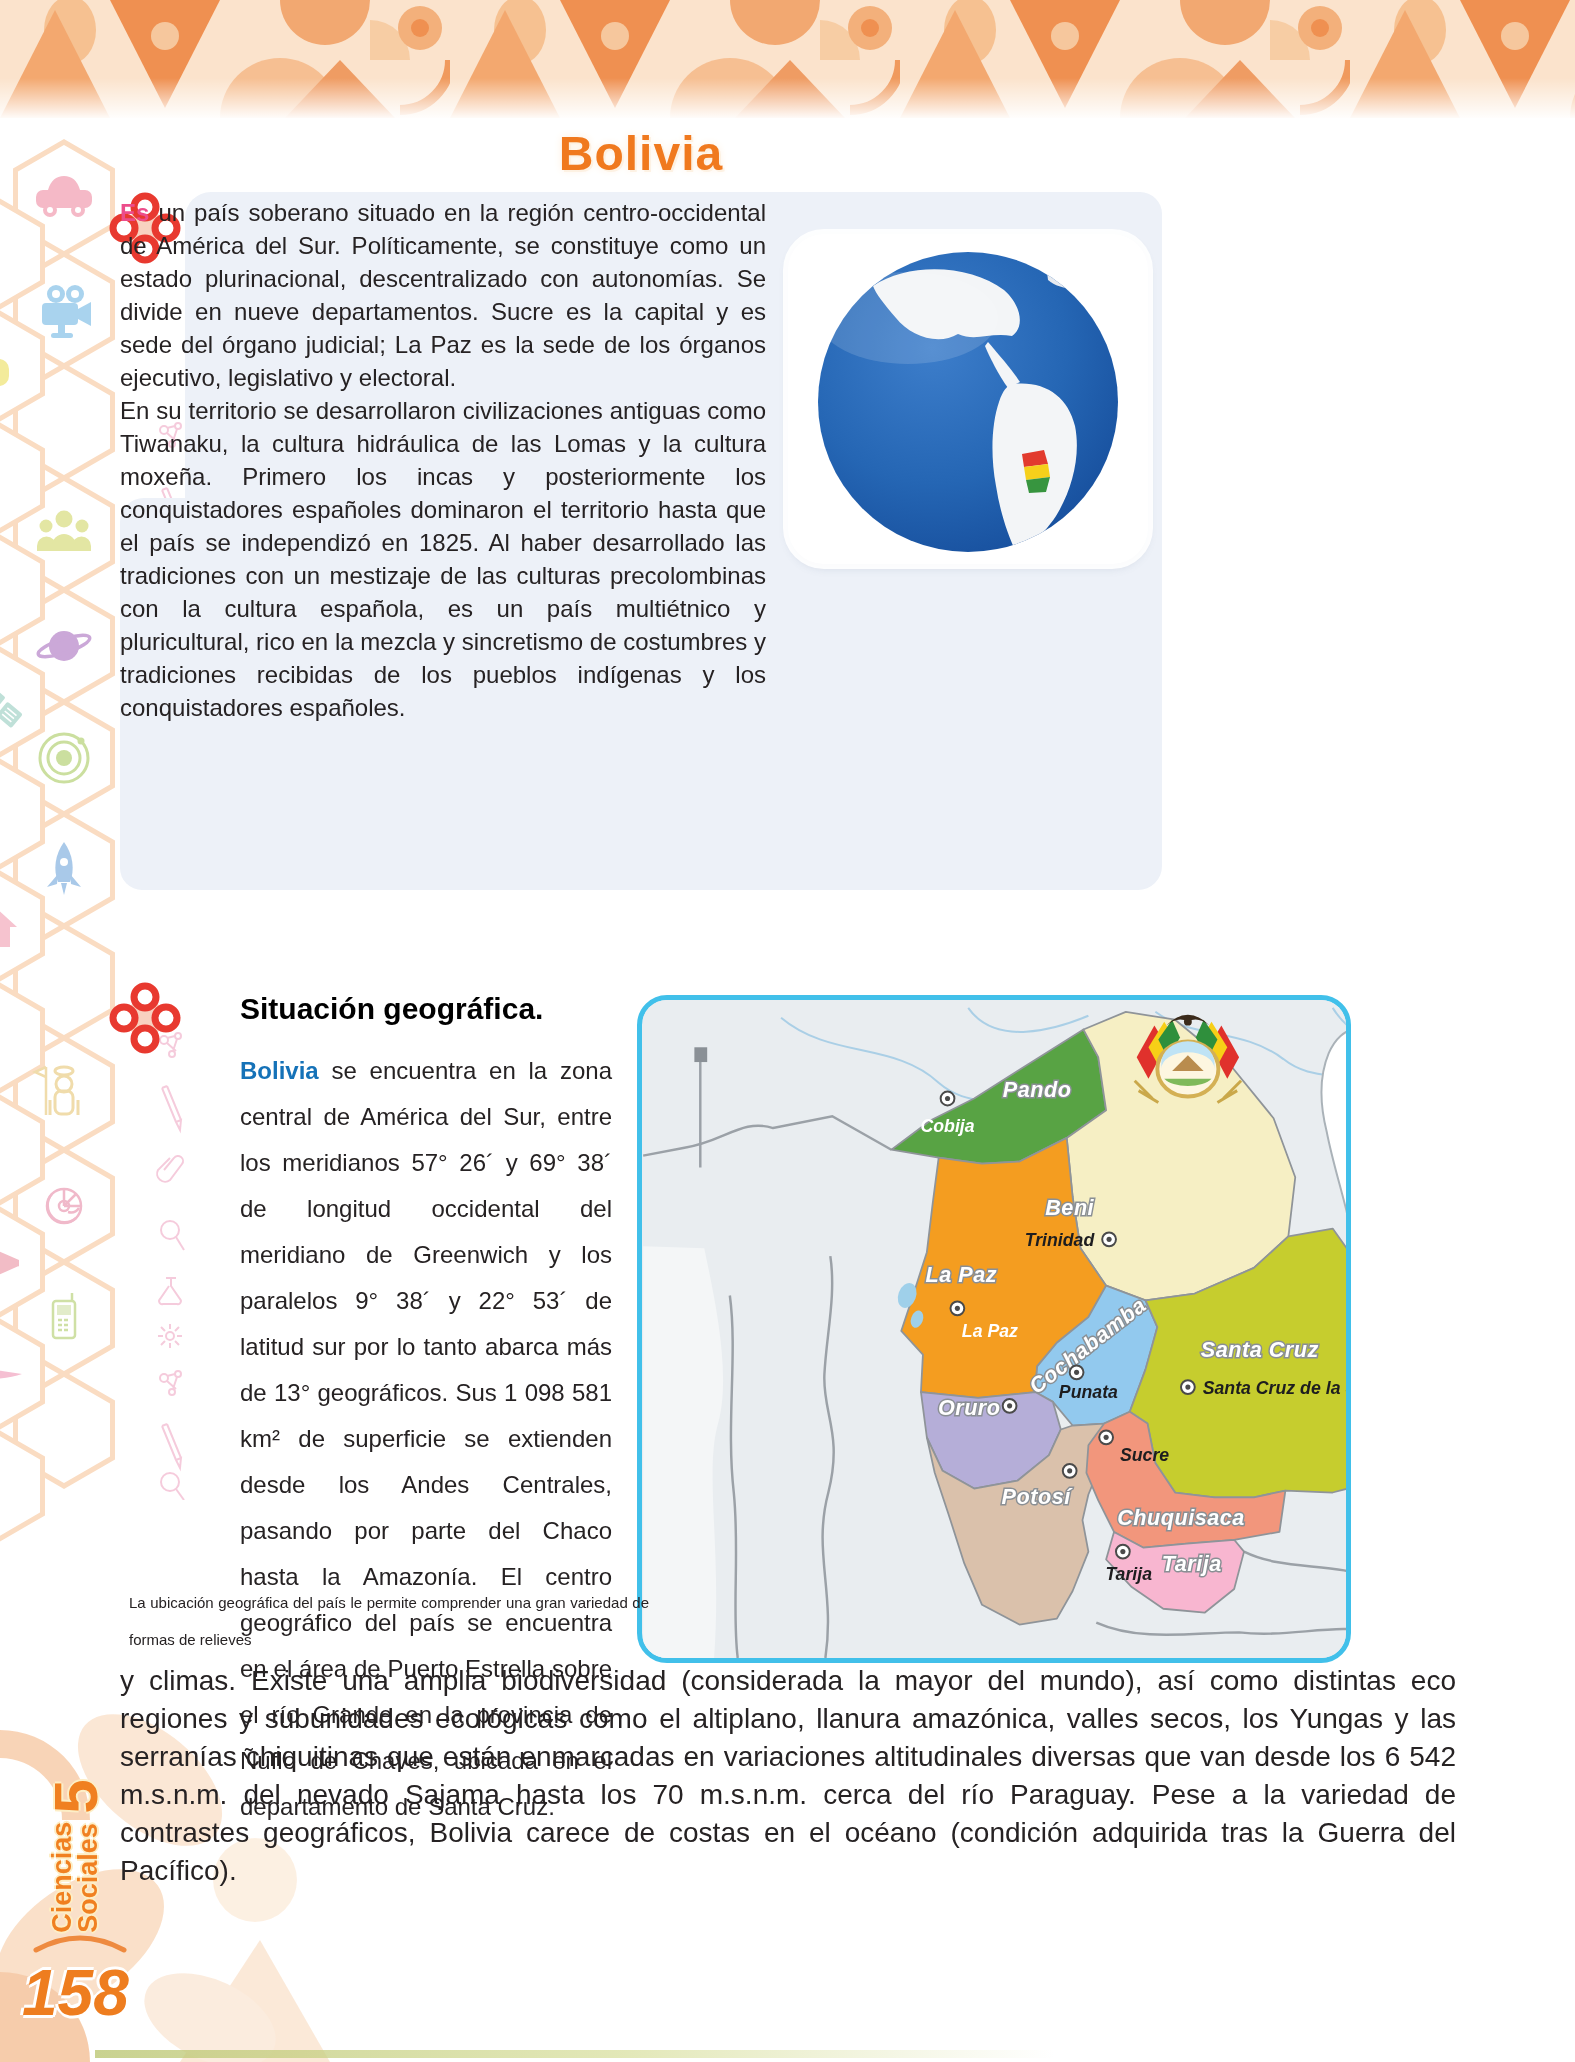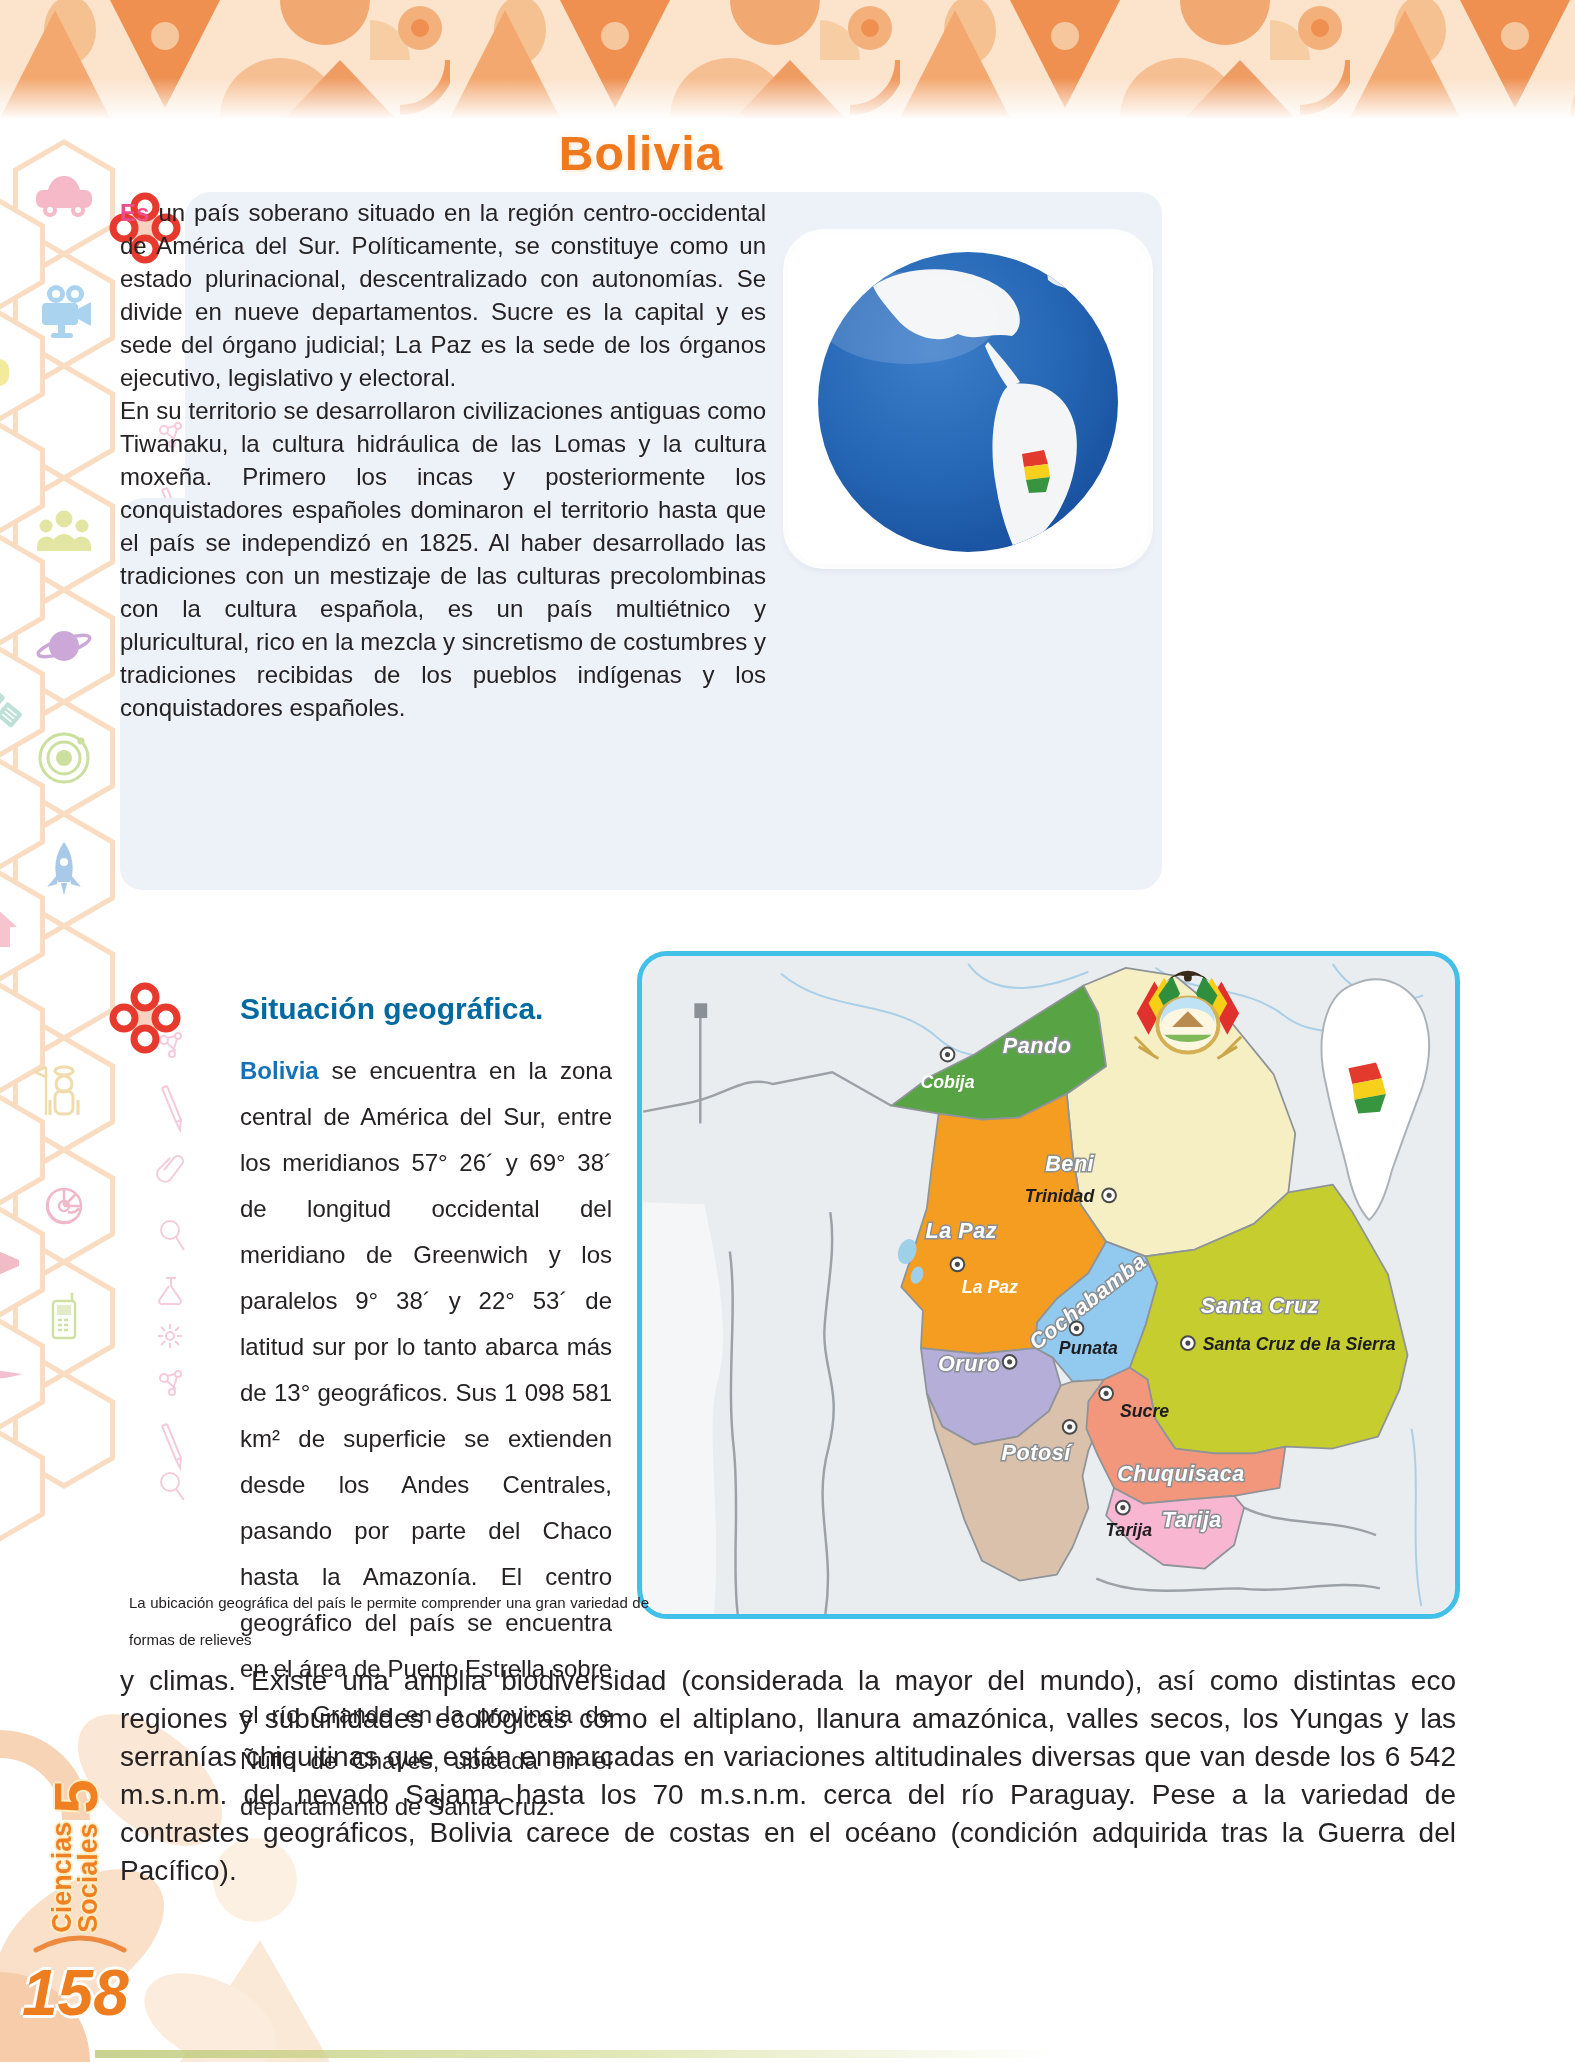--- a/index.html
+++ b/index.html
@@ -26,26 +26,26 @@
   .lead-pink{color:#ec4d8b;font-weight:700;}
   .lead-blue{color:#1572b8;font-weight:700;}
   #globe-float{float:right;width:396px;height:506px;margin-top:38px;shape-outside:inset(0);}
   #globe-card{width:360px;height:330px;margin-left:22px;background:#ffffff;border-radius:36px;
               box-shadow:0 0 0 5px rgba(255,255,255,.9),0 4px 10px rgba(90,110,140,.18);}
   
   .quat{width:74px;height:80px;}
   #quat1{left:108px;top:188px;}
   #quat2{left:108px;top:978px;}
   
-  #geo-heading{left:240px;top:992px;width:420px;font-size:30px;font-weight:700;color:#0369a1;}
+  #geo-heading{left:240px;top:992px;width:420px;font-size:30px;font-weight:700;color:#000000;}
   #geo-text{left:240px;top:1048px;width:372px;font-size:24px;line-height:46px;text-align:justify;}
   #bottom-narrow{left:129px;top:1584px;width:520px;font-size:15px;line-height:37px;text-align:justify;}
   #bottom-wide{left:120px;top:1662px;width:1336px;font-size:28px;line-height:38px;text-align:justify;}
   
-  #map{left:637px;top:951px;width:823px;height:668px;border-radius:30px;overflow:hidden;
+  #map{left:637px;top:995px;width:714px;height:668px;border-radius:30px;overflow:hidden;
        border:5px solid #41c0ea;box-sizing:border-box;background:#e9edf0;}
   text.dlbl{font-family:"Liberation Sans",sans-serif;font-style:italic;font-weight:700;font-size:22px;
             fill:#ffffff;stroke:#8a8f94;stroke-width:3px;paint-order:stroke;letter-spacing:.5px;}
   text.clbl{font-family:"Liberation Sans",sans-serif;font-style:italic;font-weight:700;font-size:18px;fill:#1d1d1f;}
   text.clbl-w{fill:#ffffff;}
   
   .ministrip{opacity:.85;}
   
   #series{left:-14px;top:1808px;width:178px;height:96px;transform:rotate(-90deg);
           display:flex;align-items:center;justify-content:center;gap:8px;}

